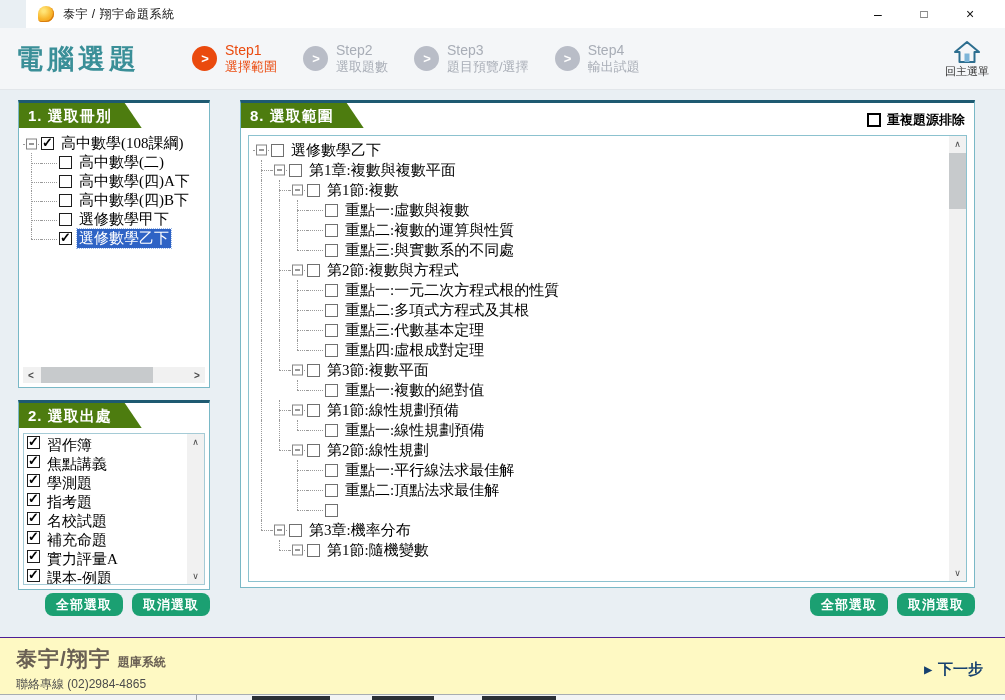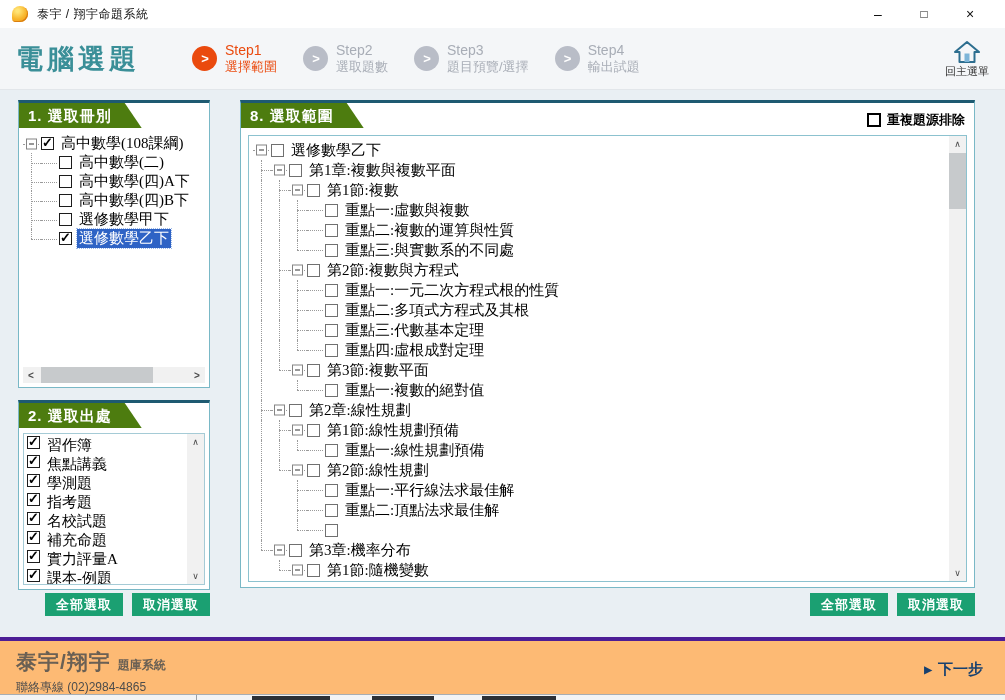--- a/index.html
+++ b/index.html
@@ -2,21 +2,21 @@
 <html><head>
 <meta charset="utf-8">
 <style>
   html,body{margin:0;padding:0;}
   body{
     width:1005px;height:700px;overflow:hidden;position:relative;
     font-family:"Liberation Sans",sans-serif;background:#e9eff3;
     -webkit-font-smoothing:antialiased;
   }
   
-  .titlebar{height:28px;background:#ffffff;display:flex;align-items:center;padding:0 12px;box-sizing:border-box;}
+  .titlebar{height:28px;background:#ffffff;display:flex;align-items:center;padding:0 12px;box-sizing:border-box;margin-left:26px;}
   .app-icon{width:16px;height:16px;border-radius:50% 50% 50% 25%;
     background:radial-gradient(circle at 35% 30%,#ffe476 10%,#f8b52b 55%,#ef9317 100%);
     box-shadow:inset -1px -1px 0 #d97e10;flex:none;}
   .titlebar-title{font-size:12px;color:#111;margin-left:9px;letter-spacing:.5px;}
   .win-controls{margin-left:auto;display:flex;align-items:center;}
   .win-btn{width:46px;text-align:center;font-size:14px;color:#111;cursor:default;line-height:28px;}
   .win-btn.max{font-size:12px;}
   
   .header{height:62px;background:#f4f6f8;border-bottom:1px solid #e2e6ea;display:flex;align-items:center;padding:0 16px;box-sizing:border-box;}
   .app-title{font-size:27px;font-weight:bold;color:#3a8f98;letter-spacing:4px;flex:none;}
@@ -75,23 +75,23 @@
   
   .dedupe{position:absolute;right:9px;top:8px;display:flex;align-items:center;gap:6px;font-size:13px;font-weight:bold;color:#000;}
   .dedupe-box{width:14px;height:14px;border:2px solid #000;background:#fff;margin-right:0;}
   .tree3box{position:absolute;left:7px;right:7px;top:32px;bottom:5px;border:1px solid #8cc2cf;display:flex;box-sizing:border-box;overflow:hidden;}
   .tree3rows{flex:1;overflow:hidden;padding-top:4px;padding-left:4px;}
   
   .btnrow{position:absolute;display:flex;gap:9px;justify-content:flex-end;}
   .btnrow.left{left:18px;top:503px;width:192px;}
   .btnrow.right{left:240px;top:503px;width:735px;}
   .gbtn{height:23px;padding:0 11px;background:#1ba072;color:#fff;font-size:13px;font-weight:bold;
-    border:none;border-radius:0;letter-spacing:1px;font-family:"Liberation Sans",sans-serif;cursor:pointer;}
-  
-  .footer{height:57px;background:#fdba74;border-top:4px solid #4c1d95;position:relative;padding:7px 16px;box-sizing:border-box;}
+    border:none;border-radius:8px;letter-spacing:1px;font-family:"Liberation Sans",sans-serif;cursor:pointer;}
+  
+  .footer{height:57px;background:#fef9c3;border-top:1px solid #4c1d95;position:relative;padding:7px 16px;box-sizing:border-box;}
   .brand-line{display:flex;align-items:baseline;gap:7px;}
   .brand{font-size:21px;font-weight:bold;color:#6a6054;letter-spacing:1px;}
   .brand-suffix{font-size:12px;font-weight:bold;color:#6a6054;}
   .hotline{font-size:12px;color:#4c4c4c;margin-top:3px;}
   .next{position:absolute;right:22px;bottom:15px;display:flex;align-items:center;gap:6px;color:#16406f;font-size:15px;font-weight:bold;cursor:pointer;}
   .next-arrow{font-size:10px;}
   
   .sliver{height:6px;background:#f2f4f5;border-top:1px solid #a7adb2;position:relative;overflow:hidden;}
   .sl-mark{position:absolute;bottom:0;height:5px;background:#2b3036;}
   .m1{left:252px;width:78px;}
@@ -478,32 +478,20 @@
             </span>
             <span class="ncell">
               <span class="nh"></span>
             </span>
             <span class="cbx"></span>
             <span class="tlabel">重點一:複數的絕對值</span>
           </div>
           <div class="trow">
             <span class="gcell">
               <span class="gv"></span>
-              <span class="gh"></span>
-            </span>
-            <span class="ncell">
-              <span class="nh"></span>
-              <span class="expander"></span>
-            </span>
-            <span class="cbx"></span>
-            <span class="tlabel">第2章:線性規劃</span>
-          </div>
-          <div class="trow">
-            <span class="gcell">
-              <span class="gv"></span>
             </span>
             <span class="gcell">
               <span class="gv"></span>
               <span class="gh"></span>
             </span>
             <span class="ncell">
               <span class="nh"></span>
               <span class="expander"></span>
             </span>
             <span class="cbx"></span>

